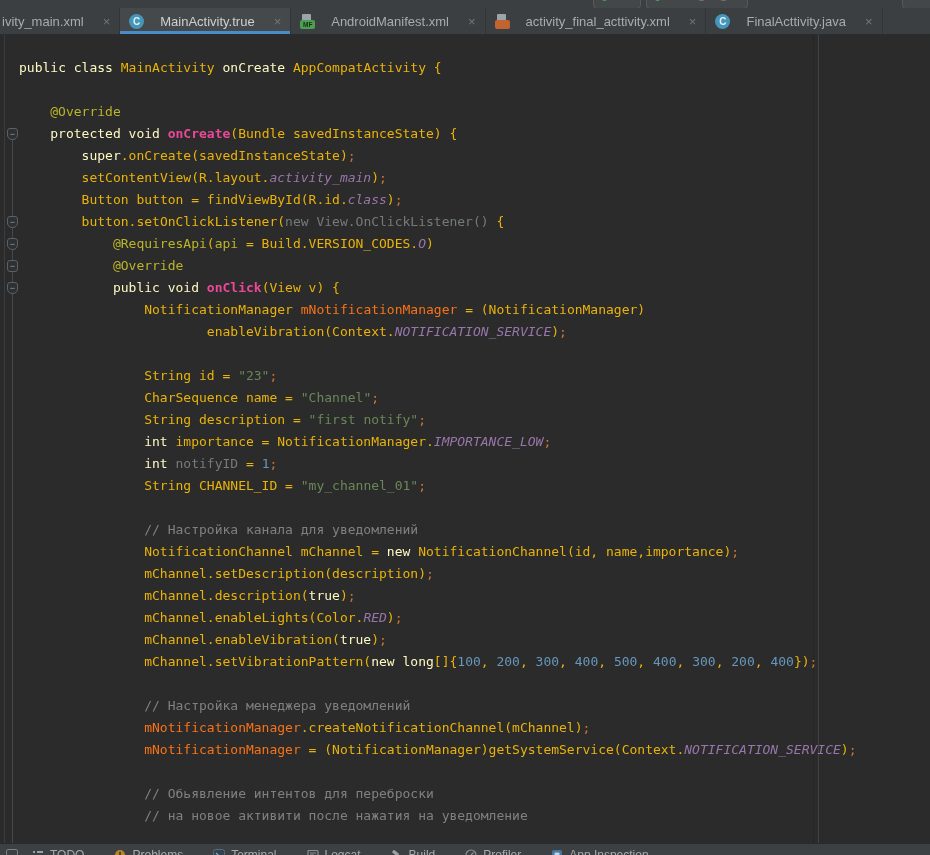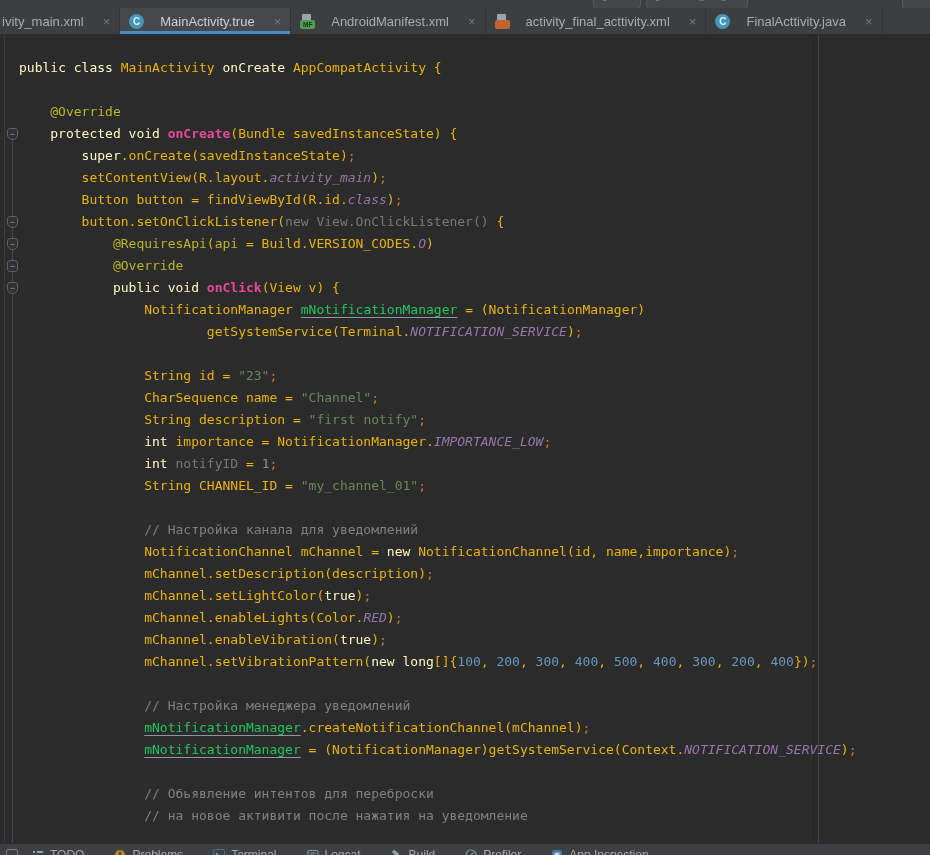--- a/index.html
+++ b/index.html
@@ -36,21 +36,21 @@
   .fold-marker{position:absolute;left:7px;width:11px;height:12px;border:1px solid #5c6163;
                border-radius:3px 3px 5px 5px;background:#2e3133;color:#9aa0a2;
                font-size:9px;line-height:10px;text-align:center;box-sizing:border-box;cursor:pointer;}
   .code{position:absolute;left:19px;top:22px;font-family:"DejaVu Sans Mono",monospace;
         font-size:13px;line-height:22px;color:#a9b7c6;}
   .line{height:22px;white-space:pre;}
   .k{color:#fef9c3;} .a{color:#bbb529;} .m{color:#ec4899;font-weight:bold;}
   .s{color:#6a8759;} .n{color:#6897bb;} .c{color:#808080;}
   .i{color:#9876aa;font-style:italic;} .p{color:#eab308;}
   .g{color:#757a7c;} .sc{color:#cc7832;}
-  .u{color:#22c55e;text-decoration:underline;text-underline-offset:3px;text-decoration-color:#8a97a3;}
+  .u{color:#f97316;text-underline-offset:3px;text-decoration-color:#8a97a3;}
   
   .statusbar{position:absolute;left:0;top:843px;width:930px;height:26px;background:#3d4042;
              border-top:1px solid #2a2a2a;display:flex;align-items:flex-start;
              font-size:12px;color:#a7abad;box-sizing:border-box;padding:4px 0 0 6px;}
   .sb-item{display:flex;align-items:center;gap:6px;margin-right:30px;white-space:nowrap;cursor:default;}
   .sb-item svg{flex:none;}
   .sb-lead{width:10px;height:10px;border:1px solid #7b8082;border-radius:2px;margin-right:14px;margin-top:1px;flex:none;}
 </style>
 </head>
 <body>
@@ -121,33 +121,33 @@
         <div class="line" style="padding-left: 4ch;"><span class="a">@Override</span></div>
         <div class="line" style="padding-left: 4ch;"><span class="k">protected void </span><span class="m">onCreate</span><span class="p">(Bundle savedInstanceState) {</span></div>
         <div class="line" style="padding-left: 8ch;"><span class="k">super</span><span class="p">.onCreate(savedInstanceState)</span><span class="sc">;</span></div>
         <div class="line" style="padding-left: 8ch;"><span class="p">setContentView(R.layout.</span><span class="i">activity_main</span><span class="p">)</span><span class="sc">;</span></div>
         <div class="line" style="padding-left: 8ch;"><span class="p">Button button = findViewById(R.id.</span><span class="i">class</span><span class="p">)</span><span class="sc">;</span></div>
         <div class="line" style="padding-left: 8ch;"><span class="p">button.setOnClickListener(</span><span class="g">new View.OnClickListener() </span><span class="p">{</span></div>
         <div class="line" style="padding-left: 12ch;"><span class="a">@RequiresApi</span><span class="p">(</span><span class="a">api</span><span class="p"> = Build.VERSION_CODES.</span><span class="i">O</span><span class="p">)</span></div>
         <div class="line" style="padding-left: 12ch;"><span class="a">@Override</span></div>
         <div class="line" style="padding-left: 12ch;"><span class="k">public void </span><span class="m">onClick</span><span class="p">(View v) {</span></div>
         <div class="line" style="padding-left: 16ch;"><span class="p">NotificationManager </span><span class="u">mNotificationManager</span><span class="p"> = (NotificationManager)</span></div>
-        <div class="line" style="padding-left: 24ch;"><span class="p">getSystemService(Terminal.</span><span class="i">NOTIFICATION_SERVICE</span><span class="p">)</span><span class="sc">;</span></div>
+        <div class="line" style="padding-left: 24ch;"><span class="p">enableVibration(Context.</span><span class="i">NOTIFICATION_SERVICE</span><span class="p">)</span><span class="sc">;</span></div>
         <div class="line">&nbsp;</div>
         <div class="line" style="padding-left: 16ch;"><span class="p">String id = </span><span class="s">"23"</span><span class="sc">;</span></div>
         <div class="line" style="padding-left: 16ch;"><span class="p">CharSequence name = </span><span class="s">"Channel"</span><span class="sc">;</span></div>
         <div class="line" style="padding-left: 16ch;"><span class="p">String description = </span><span class="s">"first notify"</span><span class="sc">;</span></div>
         <div class="line" style="padding-left: 16ch;"><span class="k">int</span><span class="p"> importance = NotificationManager.</span><span class="i">IMPORTANCE_LOW</span><span class="sc">;</span></div>
         <div class="line" style="padding-left: 16ch;"><span class="k">int</span><span class="g"> notifyID </span><span class="p">= </span><span class="n">1</span><span class="sc">;</span></div>
         <div class="line" style="padding-left: 16ch;"><span class="p">String CHANNEL_ID = </span><span class="s">"my_channel_01"</span><span class="sc">;</span></div>
         <div class="line">&nbsp;</div>
         <div class="line" style="padding-left: 16ch;"><span class="c">// Настройка канала для уведомлений</span></div>
         <div class="line" style="padding-left: 16ch;"><span class="p">NotificationChannel mChannel = </span><span class="k">new</span><span class="p"> NotificationChannel(id, name,importance)</span><span class="sc">;</span></div>
         <div class="line" style="padding-left: 16ch;"><span class="p">mChannel.setDescription(description)</span><span class="sc">;</span></div>
-        <div class="line" style="padding-left: 16ch;"><span class="p">mChannel.setLightColor(</span><span class="k">true</span><span class="p">)</span><span class="sc">;</span></div>
+        <div class="line" style="padding-left: 16ch;"><span class="p">mChannel.description(</span><span class="k">true</span><span class="p">)</span><span class="sc">;</span></div>
         <div class="line" style="padding-left: 16ch;"><span class="p">mChannel.enableLights(Color.</span><span class="i">RED</span><span class="p">)</span><span class="sc">;</span></div>
         <div class="line" style="padding-left: 16ch;"><span class="p">mChannel.enableVibration(</span><span class="k">true</span><span class="p">)</span><span class="sc">;</span></div>
         <div class="line" style="padding-left: 16ch;"><span class="p">mChannel.setVibrationPattern(</span><span class="k">new</span><span class="p"> </span><span class="k">long</span><span class="p">[]{</span><span class="n">100</span><span class="p">, </span><span class="n">200</span><span class="p">, </span><span class="n">300</span><span class="p">, </span><span class="n">400</span><span class="p">, </span><span class="n">500</span><span class="p">, </span><span class="n">400</span><span class="p">, </span><span class="n">300</span><span class="p">, </span><span class="n">200</span><span class="p">, </span><span class="n">400</span><span class="p">})</span><span class="sc">;</span></div>
         <div class="line">&nbsp;</div>
         <div class="line" style="padding-left: 16ch;"><span class="c">// Настройка менеджера уведомлений</span></div>
         <div class="line" style="padding-left: 16ch;"><span class="u">mNotificationManager</span><span class="p">.createNotificationChannel(mChannel)</span><span class="sc">;</span></div>
         <div class="line" style="padding-left: 16ch;"><span class="u">mNotificationManager</span><span class="p"> = (NotificationManager)getSystemService(Context.</span><span class="i">NOTIFICATION_SERVICE</span><span class="p">)</span><span class="sc">;</span></div>
         <div class="line">&nbsp;</div>
         <div class="line" style="padding-left: 16ch;"><span class="c">// Обьявление интентов для переброски</span></div>
         <div class="line" style="padding-left: 16ch;"><span class="c">// на новое активити после нажатия на уведомление</span></div>

